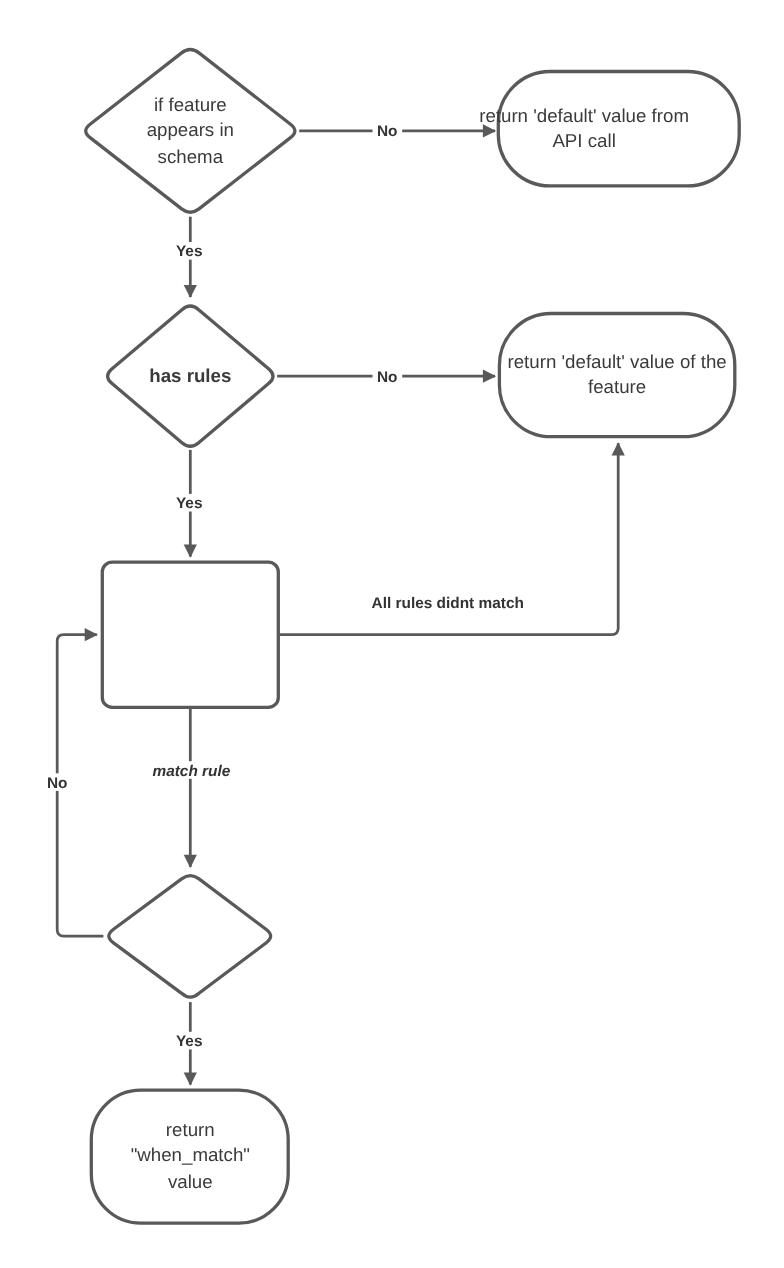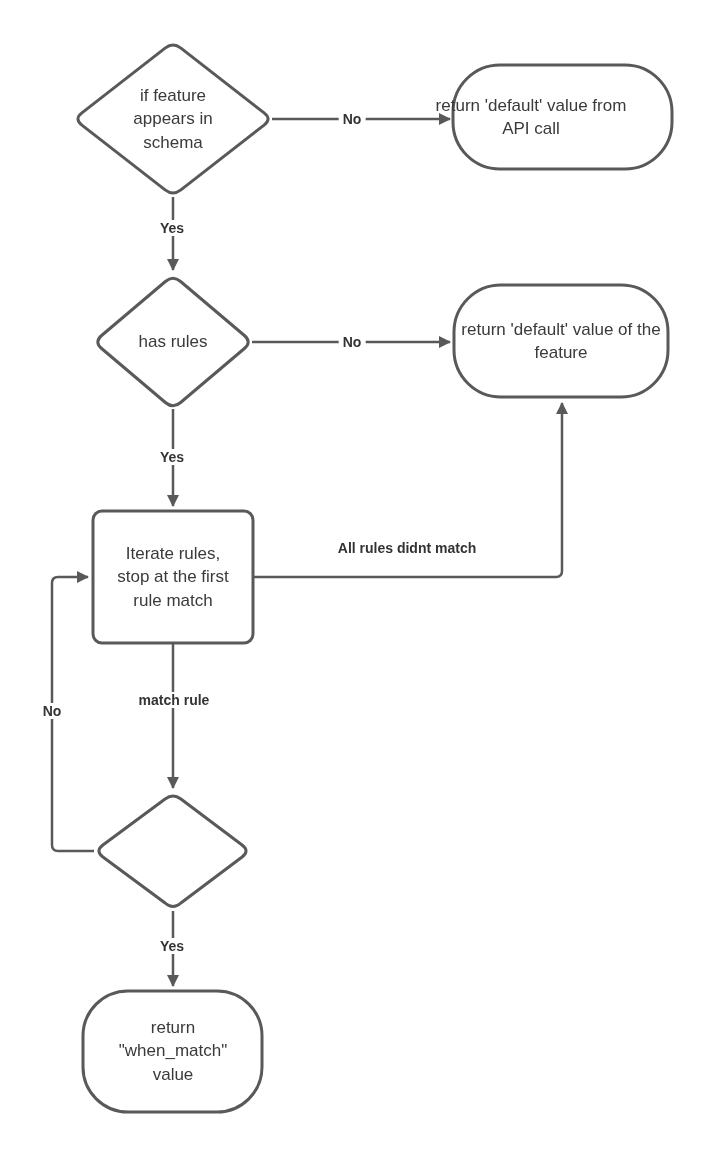--- a/index.html
+++ b/index.html
@@ -68,38 +68,37 @@
     <rect class="shape" x="454" y="285" width="214" height="112" rx="47"></rect>
     <rect class="shape" x="93" y="511" width="160" height="132" rx="9"></rect>
     <path class="shape" d="M180.9 799 L242.1 845 Q250 851 242.1 857 L180.9 903 Q173 910 165.1 903 L102.9 857 Q95 851 102.9 845 L165.1 799 Q173 793 180.9 799 Z"></path>
     <rect class="shape" x="83" y="991" width="179" height="121" rx="45"></rect>
   </svg>
 
   <div class="node-label" style="left:173px;top:119px;width:120px;">if feature appears in schema</div>
 
   <div class="node-label" style="left:531px;top:117px;width:200px;">return 'default' value from API call</div>
 
-  <div class="node-label" style="left:173px;top:342px;width:120px;">has rules</div>
+  <div class="node-label" style="left:173px;top:342px;width:120px;font-weight:bold;">has rules</div>
 
   <div class="node-label" style="left:561px;top:341px;width:200px;text-align:center;">return 'default' value of the feature</div>
 
-  <div class="node-label" style="left:173px;top:577px;width:118px;">Iterate rules, stop at the first rule match</div>
 
 
   <div class="node-label" style="left:173px;top:1051px;width:135px;">return "when_match" value</div>
 
   <div class="edge-label" style="left:352px;top:119px;">No</div>
 
   <div class="edge-label" style="left:172px;top:228px;">Yes</div>
 
   <div class="edge-label" style="left:352px;top:342px;">No</div>
 
   <div class="edge-label" style="left:172px;top:457px;">Yes</div>
 
   <div class="edge-label" style="left:407px;top:548px;">All rules didnt match</div>
 
-  <div class="edge-label" style="left:174px;top:700px;">match rule</div>
+  <div class="edge-label" style="left:174px;top:700px;font-style:italic;">match rule</div>
 
   <div class="edge-label" style="left:52px;top:711px;">No</div>
 
   <div class="edge-label" style="left:172px;top:946px;">Yes</div>
 
 </div>
 
 </body></html>

